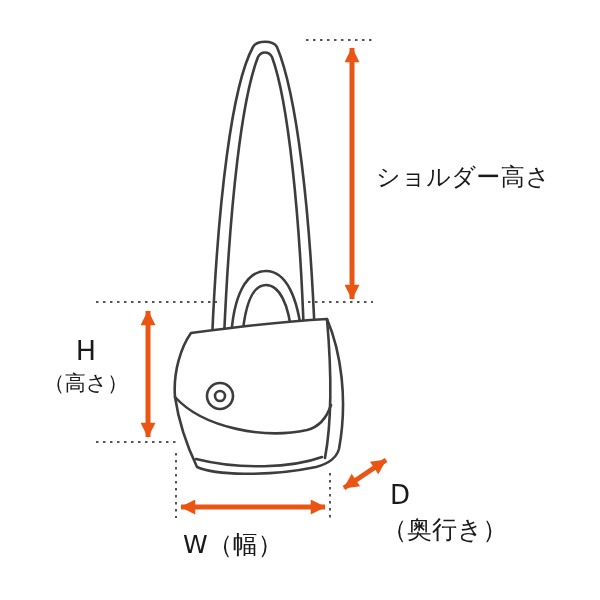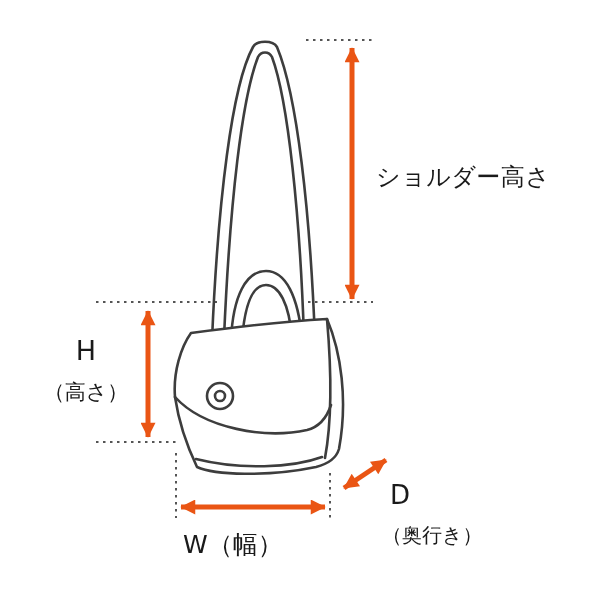--- a/index.html
+++ b/index.html
@@ -13,27 +13,27 @@
   }
   .stage { position: absolute; inset: 0; width: 600px; height: 423px; }
   .stage svg { position: absolute; top: 0; left: 0; }
 
   .label { position: absolute; color: #1a1a1a; font-weight: 500; white-space: nowrap; }
 
   .lbl-shoulder { left: 376px; top: 161px; font-size: 24px; letter-spacing: 0.5px; }
 
   .lbl-height { left: 28px; top: 336px; width: 116px; text-align: center; }
   .lbl-height .letter { font-size: 27px; line-height: 1.1; display: block; }
-  .lbl-height .paren  { font-size: 21px; line-height: 1.2; display: block; margin-top: 14px; }
+  .lbl-height .paren  { font-size: 21px; line-height: 1.2; display: block; margin-top: 5px; }
 
   .lbl-width { left: 183px; top: 528px; font-size: 25px; }
 
   .lbl-depth { left: 382px; top: 481px; }
   .lbl-depth .letter { font-size: 26px; line-height: 1.1; display: block; margin-left: 8px; }
-  .lbl-depth .paren  { font-size: 20px; line-height: 1.2; display: block; margin-top: 13px; }
+  .lbl-depth .paren  { font-size: 25px; line-height: 1.2; display: block; margin-top: 5px; }
 
   .guide { stroke: var(--guide-color, #555); stroke-width: 2; stroke-dasharray: 2.5 4.5; fill: none; }
   .art   { stroke: var(--line-color, #3d3d3d); stroke-width: 2.6; fill: none; stroke-linecap: round; stroke-linejoin: round; }
   .art-fill { stroke: var(--line-color, #3d3d3d); stroke-width: 2.6; fill: #ffffff; stroke-linejoin: round; }
   .arrow { stroke: var(--arrow-color, #ea5514); stroke-width: 5; fill: none; }
 </style>
 </head>
 <body style="background: rgb(255, 255, 255);">
 
 <div class="stage">

